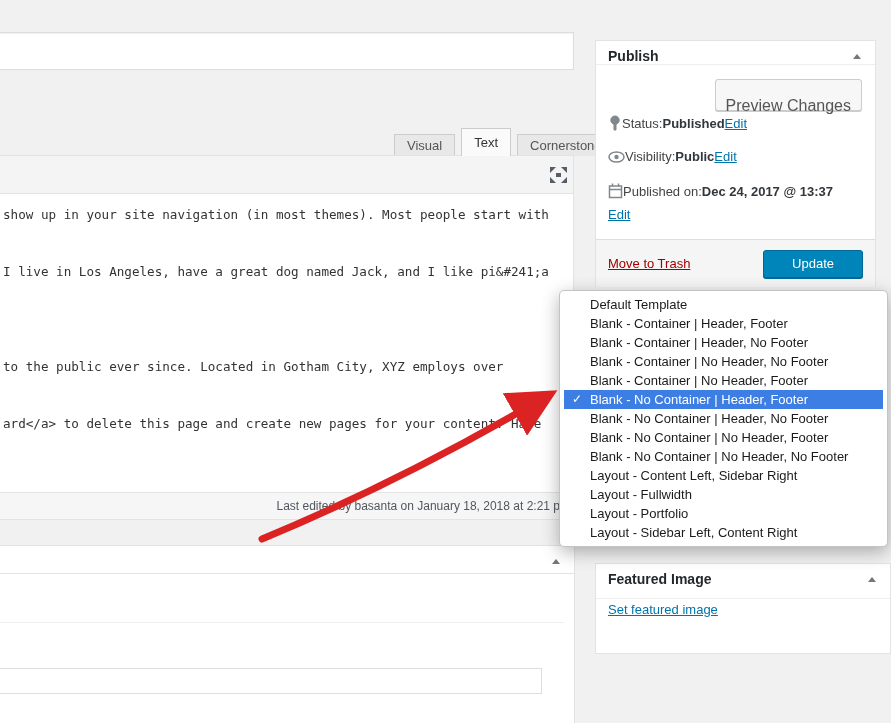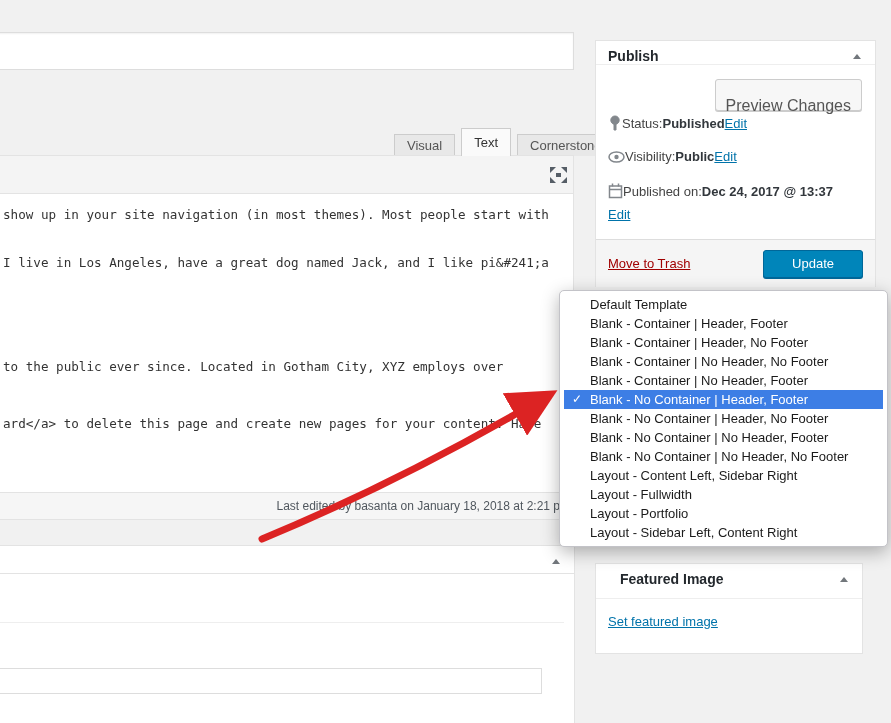--- a/index.html
+++ b/index.html
@@ -61,22 +61,22 @@
   .lnk{color:var(--wp_link);text-decoration:underline;cursor:pointer;}
   .publish-footer{position:absolute;left:0;top:198px;width:100%;height:48px;background:#f5f5f5;
     border-top:1px solid #ddd;display:flex;align-items:center;justify-content:space-between;
     padding:0 12px;}
   .trash-lnk{color:var(--trash_red);text-decoration:underline;font-size:13px;cursor:pointer;}
   .btn-primary{height:28px;padding:0 28px;background:var(--wp_blue);color:#fff;
     border:1px solid var(--wp_blue_dark);border-radius:3px;box-shadow:0 1px 0 var(--wp_blue_dark);
     font-size:13px;cursor:pointer;font-family:inherit;}
 
   
-  .featured-box{left:595px;top:563px;width:268px;height:91px;padding-left:12px;}
-  .featured-link{position:absolute;left:12px;top:50px;font-size:13px;}
+  .featured-box{left:595px;top:563px;width:296px;height:91px;}
+  .featured-link{position:absolute;left:12px;top:38px;font-size:13px;}
 
   
   .dropdown{position:absolute;left:559px;top:290px;width:329px;background:#fff;
     border:1px solid #c3c3c8;border-radius:5px;box-shadow:0 5px 18px rgba(0,0,0,.3);
     z-index:10;overflow:hidden;padding:4px;}
   .dd-item{position:relative;height:19px;line-height:19px;font-size:13px;color:#1b1b1b;
     padding-left:26px;white-space:nowrap;cursor:pointer;}
   .dd-item.selected{background:var(--select_blue);color:#fff;}
   .dd-check{position:absolute;left:8px;top:0;font-size:12px;}
 
@@ -104,21 +104,21 @@
         <g fill="#555d66">
           <polygon points="2,1 8,1 2,7"></polygon>
           <polygon points="13,1 19,1 19,7"></polygon>
           <polygon points="2,11 2,17 8,17"></polygon>
           <polygon points="19,11 19,17 13,17"></polygon>
         </g>
       </svg>
     </div>
     <div class="editor-text">
       <div class="mono-line" style="top:10px">show up in your site navigation (in most themes). Most people start with</div>
-      <div class="mono-line" style="top:58px">I live in Los Angeles, have a great dog named Jack, and I like pi&amp;#241;a</div>
+      <div class="mono-line" style="top:67px">I live in Los Angeles, have a great dog named Jack, and I like pi&amp;#241;a</div>
       <div class="mono-line" style="top:162px">to the public ever since. Located in Gotham City, XYZ employs over</div>
       <div class="mono-line" style="top:219px">ard&lt;/a&gt; to delete this page and create new pages for your content. Have</div>
     </div>
     <div class="info-bar">Last edited by basanta on January 18, 2018 at 2:21 pm</div>
   </div>
 
   <div class="metabox">
     <div class="metabox-header">
       <span class="toggle-btn">
         <span class="tri-up"></span>

